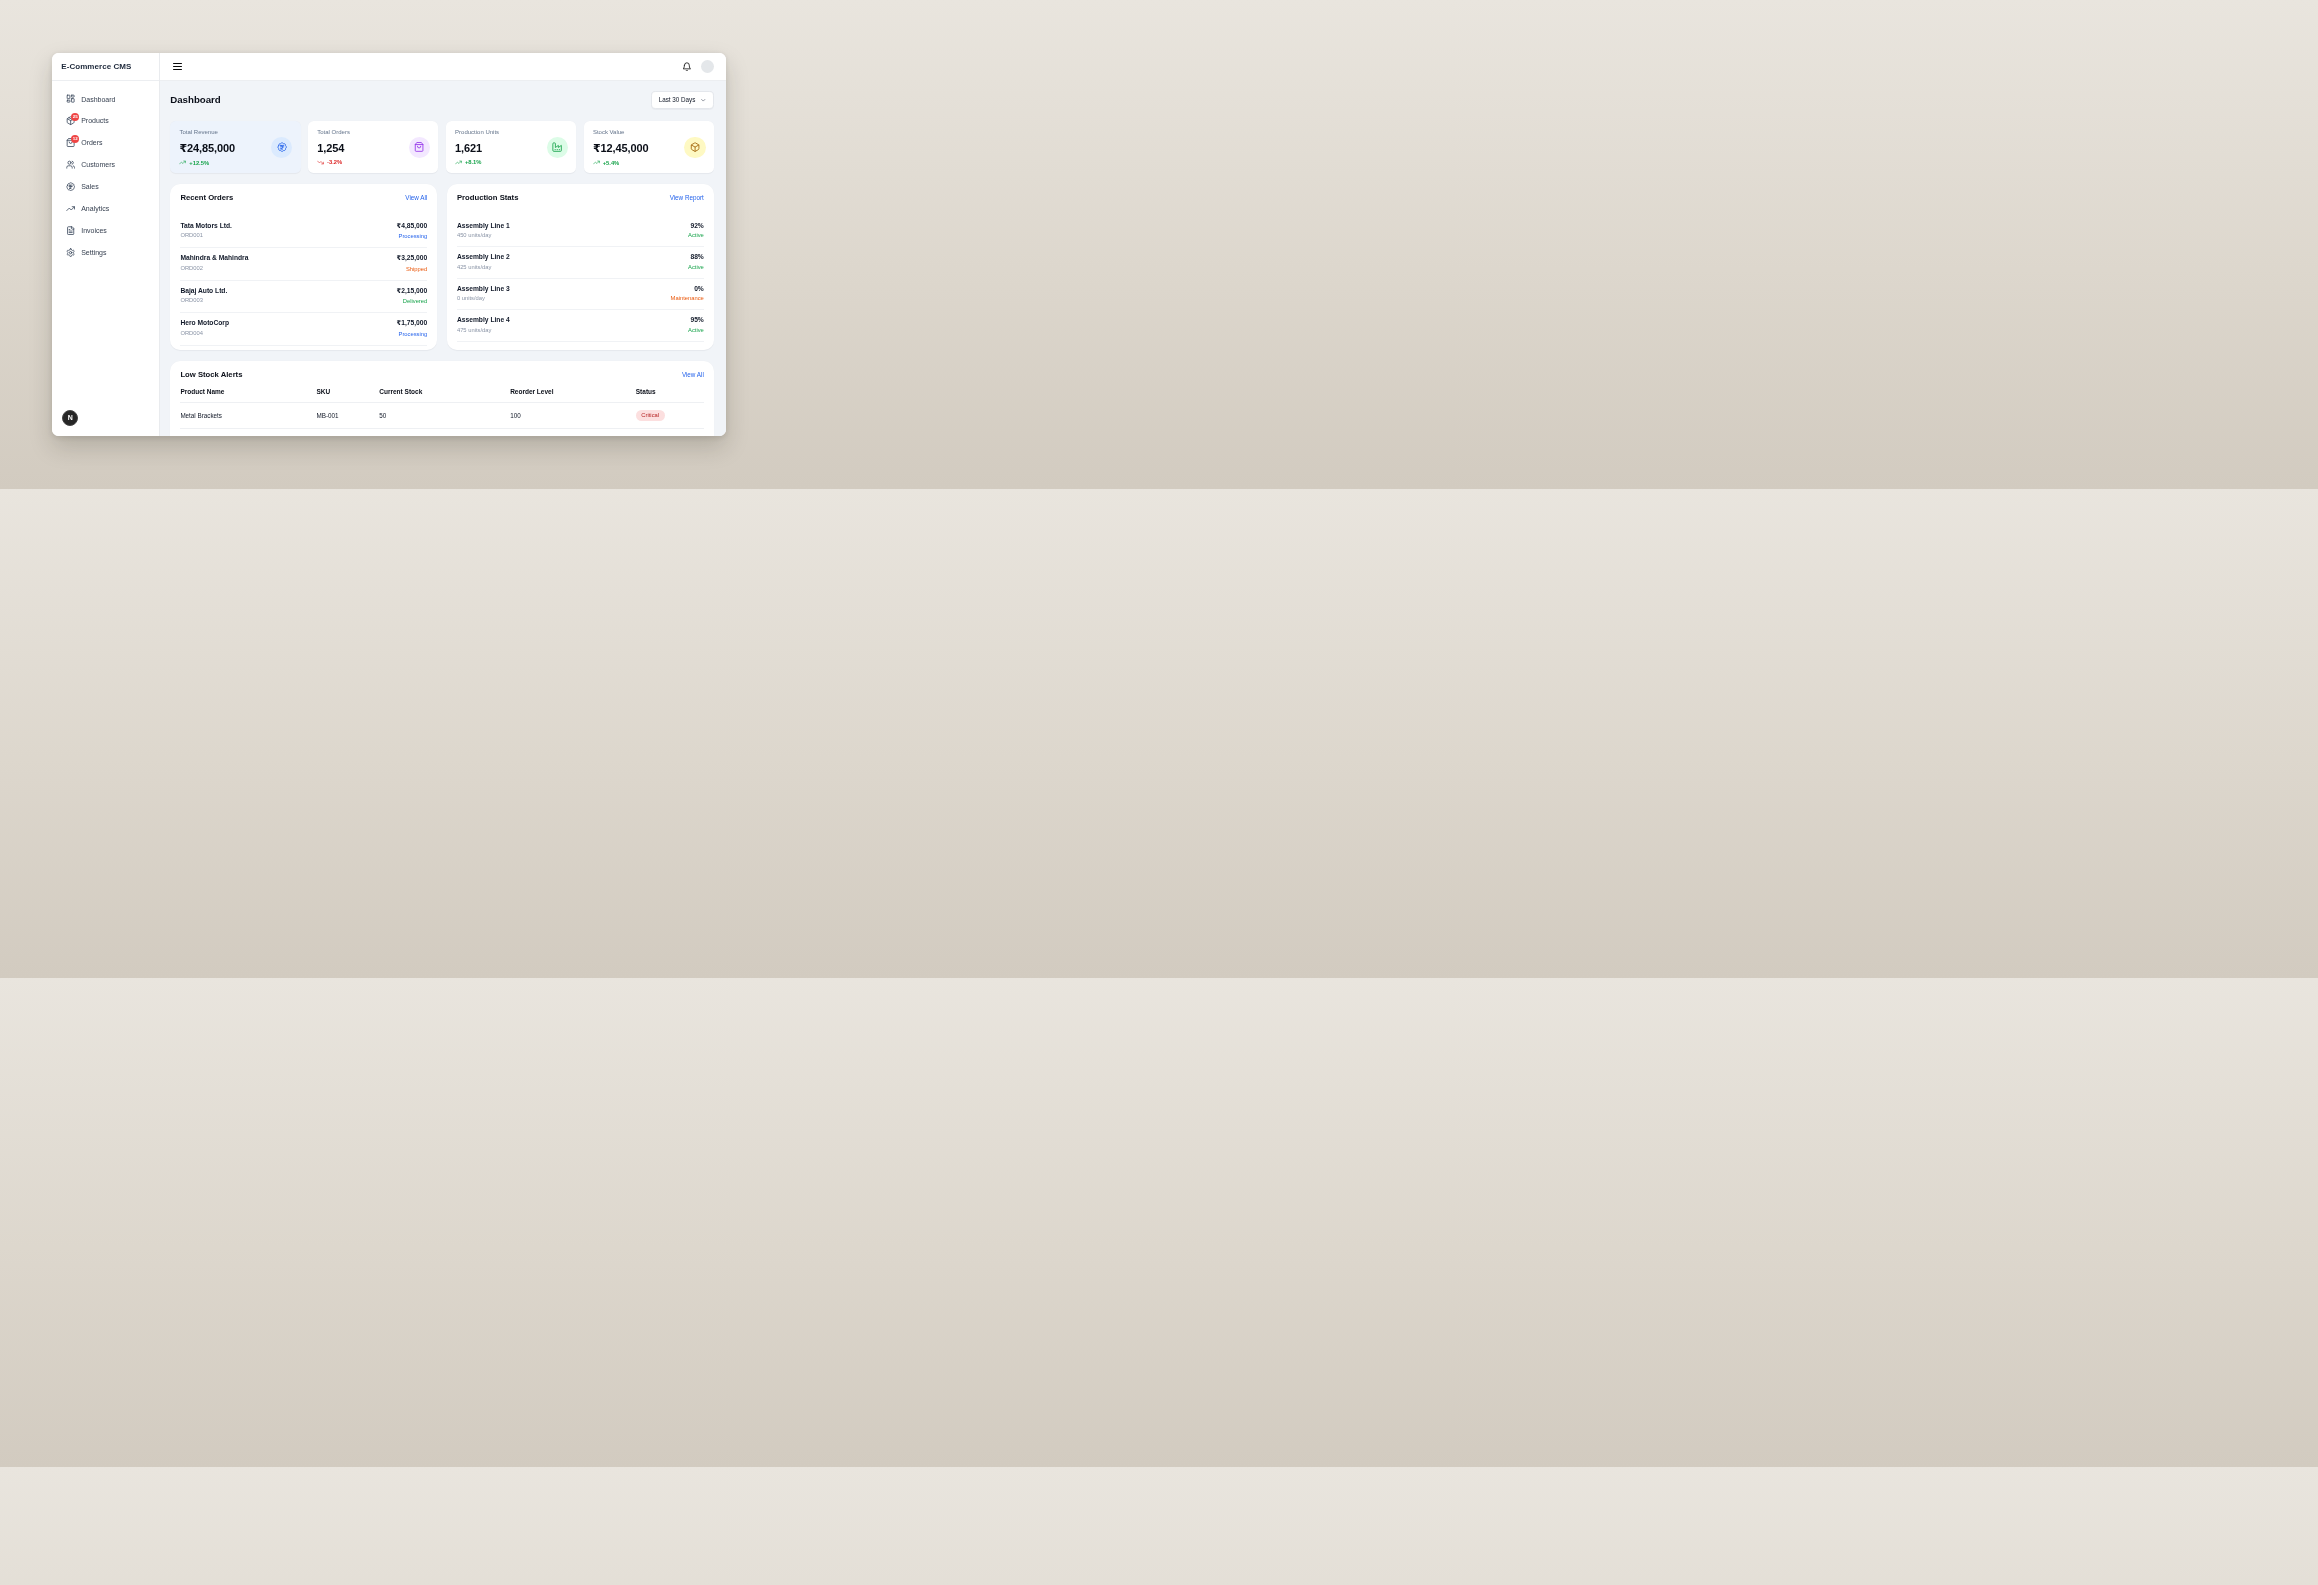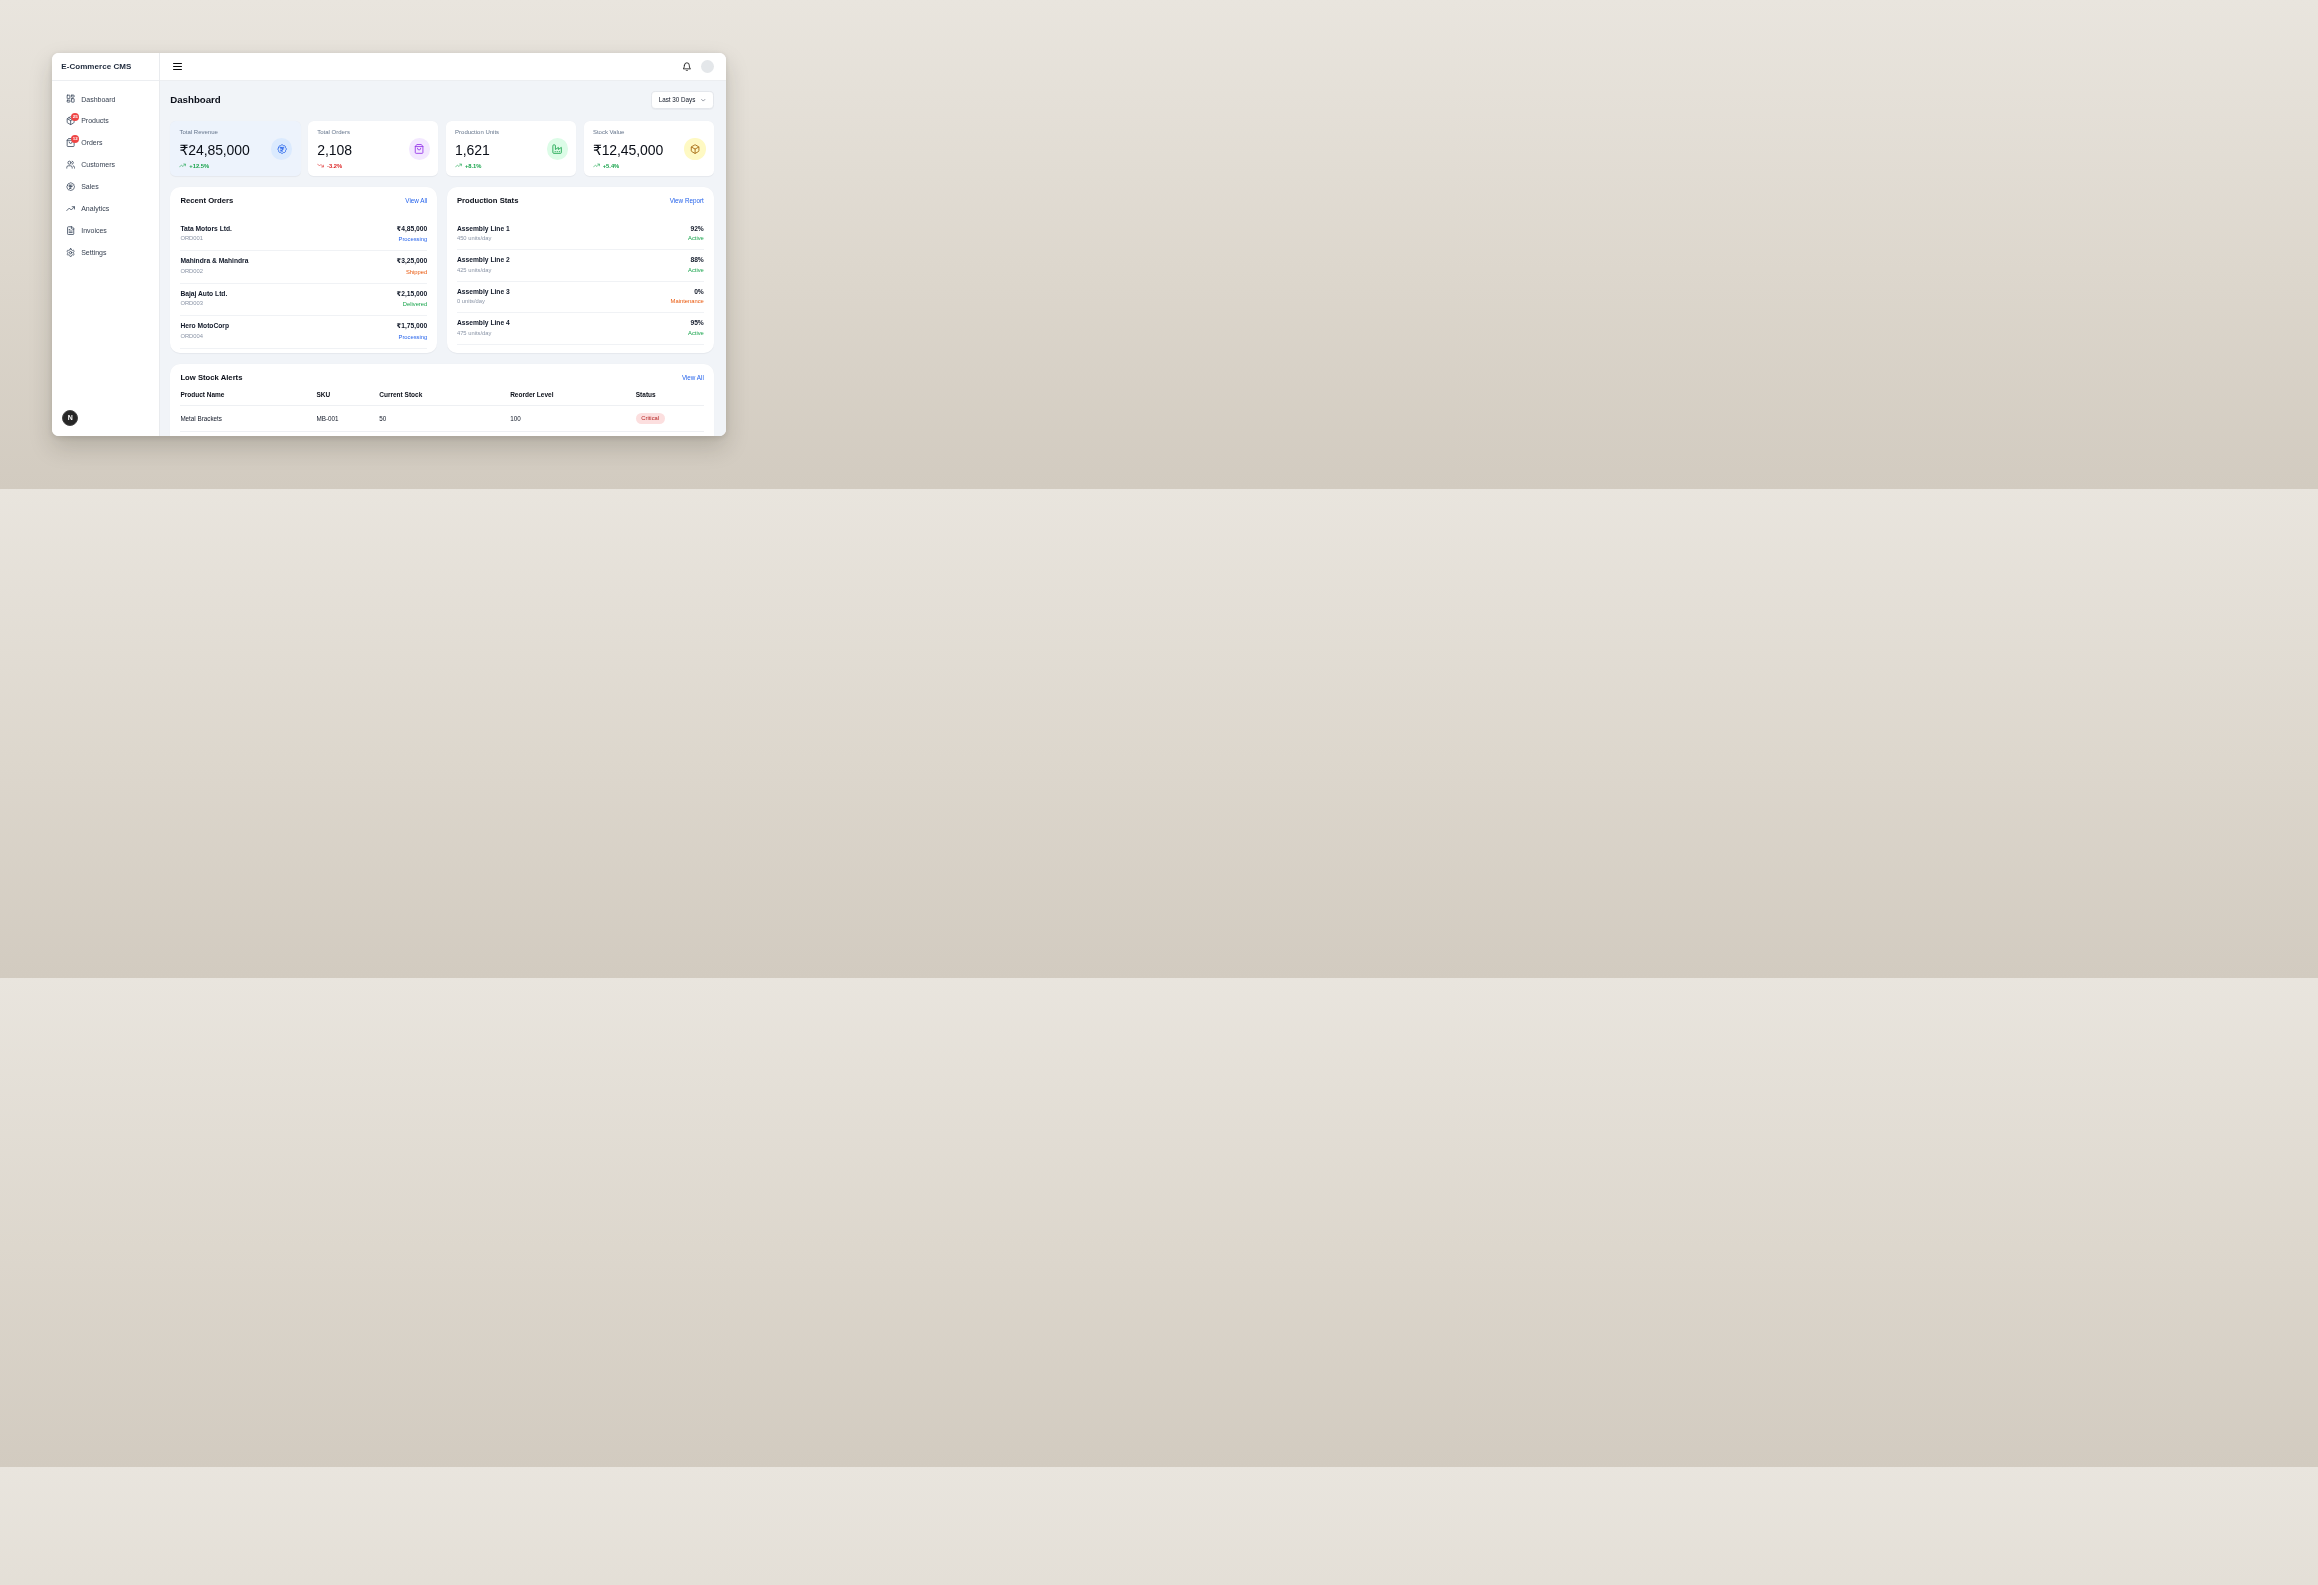--- a/index.html
+++ b/index.html
@@ -43,21 +43,21 @@
   .range-select { display:flex; align-items:center; gap:4.6px; background:#fff; border:0.5px solid #e4e7ec; border-radius:4.6px;
     padding:4.2px 6.5px; font-size:6.3px; color:#111827; cursor:pointer; box-shadow:0 0.5px 0.9px rgba(16,24,40,.04); }
   .chev { width:6.5px; height:6.5px; color:#374151; }
   .chev svg { width:6.5px; height:6.5px; display:block; }
   
   .stats { display:grid; grid-template-columns:repeat(4,1fr); gap:7.4px; margin-bottom:10.2px; }
   .stat-card { background:#fff; border-radius:5.6px; padding:8.3px 8.3px 7.4px 9.3px; display:flex; align-items:center; justify-content:space-between;
     box-shadow:0 0.5px 0.9px rgba(16,24,40,.05); }
   .stat-card.tinted { background:#edf3fc; }
   .stat-label { font-size:6px; color:#64748b; margin-bottom:3.2px; }
-  .stat-value { font-size:14px; font-weight:400; color:#0a0e17; letter-spacing:-0.1px; margin-bottom:4.2px;margin-top:7px; }
+  .stat-value { font-size:11px; font-weight:700; color:#0a0e17; letter-spacing:-0.1px; margin-bottom:4.2px;margin-top:7px; }
   .trend { display:flex; align-items:center; gap:2.8px; font-size:5.8px; font-weight:600; }
   .trend svg { width:7px; height:7px; }
   .trend.up { color:#16a34a; }
   .trend.down { color:#dc2626; }
   .stat-icon { width:21.3px; height:21.3px; border-radius:50%; display:flex; align-items:center; justify-content:center; flex-shrink:0; }
   .stat-icon svg { width:10.2px; height:10.2px; display:block; }
   
   .two-col { display:grid; grid-template-columns:1fr 1fr; gap:9.3px; margin-bottom:10.2px; }
   .panel { background:#fff; border-radius:10px; padding:9.3px 10.2px 4.6px; box-shadow:0 0.5px 0.9px rgba(16,24,40,.05); }
   .panel-head { display:flex; align-items:center; justify-content:space-between; margin-bottom:14px; }
@@ -276,21 +276,21 @@
           </div>
           <div class="stat-icon" style="background:#dbeafe;color:#2563eb">
             <svg viewBox="0 0 24 24">
                 <use href="#i-rupee-badge"></use>
               </svg>
           </div>
         </div>
         <div class="stat-card">
           <div>
             <div class="stat-label">Total Orders</div>
-            <div class="stat-value">2,108</div>
+            <div class="stat-value">1,254</div>
             <div class="trend down">
               <svg viewBox="0 0 24 24">
                   <use href="#i-trend-down"></use>
                 </svg>
               <span>-3.2%</span>
             </div>
           </div>
           <div class="stat-icon" style="background:#f3e8ff;color:#9333ea">
             <svg viewBox="0 0 24 24">
                 <use href="#i-bag"></use>

